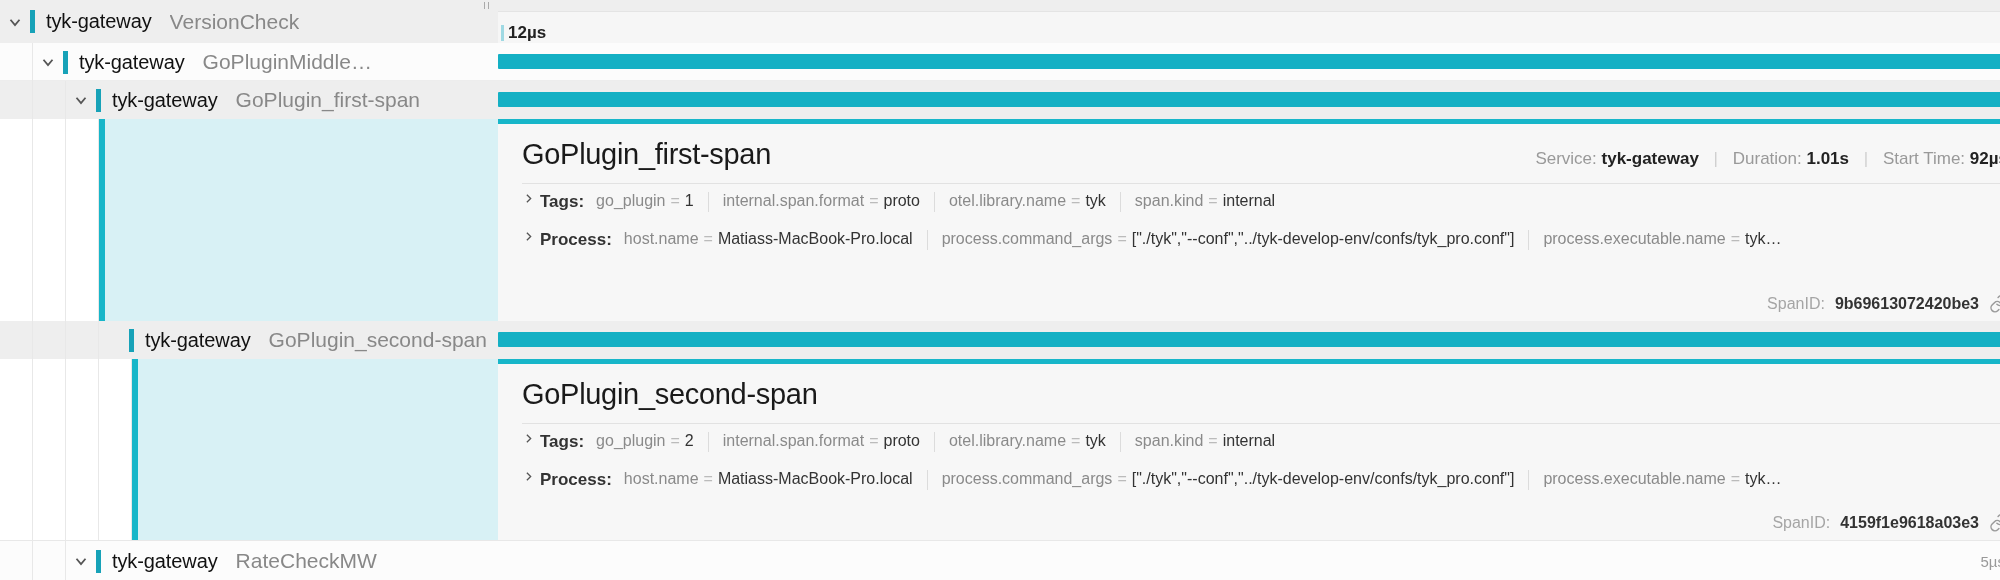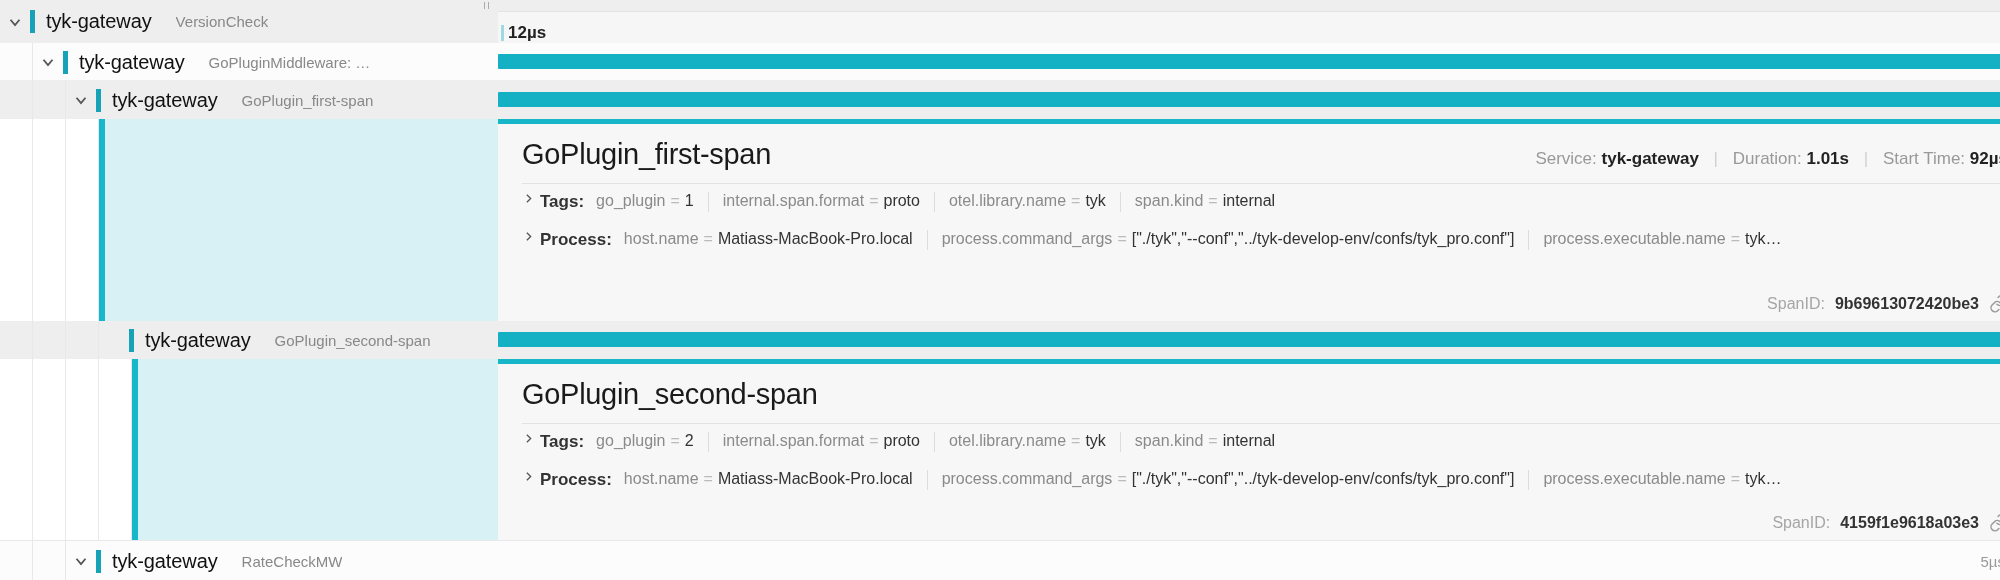--- a/index.html
+++ b/index.html
@@ -42,21 +42,21 @@
     color:#555;font-size:17px;line-height:1;
     box-sizing:border-box;
   }
   .caret svg{display:block;}
   .colorbar{width:5px;height:23px;background:#17a2b8;flex:0 0 5px;}
   .svc{
     font-size:20px;color:#111;margin-left:11px;white-space:nowrap;
     letter-spacing:-0.1px;
   }
   .op{
-    font-size:15px;color:#888;margin-left:24px;white-space:nowrap;
+    font-size:21px;color:#888;margin-left:18px;white-space:nowrap;
     overflow:hidden;text-overflow:ellipsis;
   }
 
   
   .tl-grid{position:absolute;left:0;top:0;right:0;bottom:0;pointer-events:none;}
   .vline{position:absolute;top:0;bottom:0;width:1px;background:#e6e6e6;}
   .tl-row{position:absolute;left:0;right:0;box-sizing:border-box;}
   .tl-head{
     background:#f6f6f6;border-bottom:1px solid #dcdcdc;border-top:1px solid #e4e4e4;
   }

